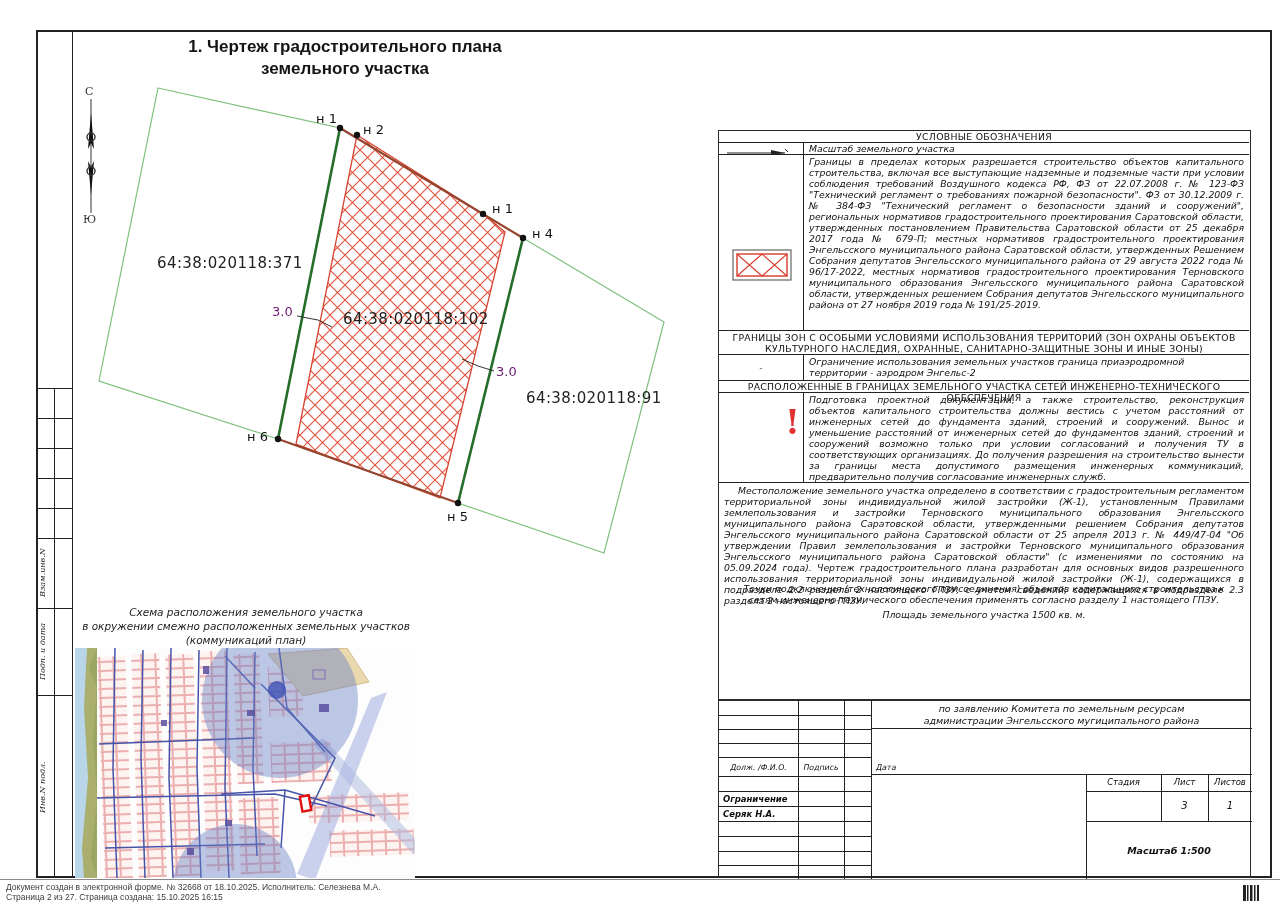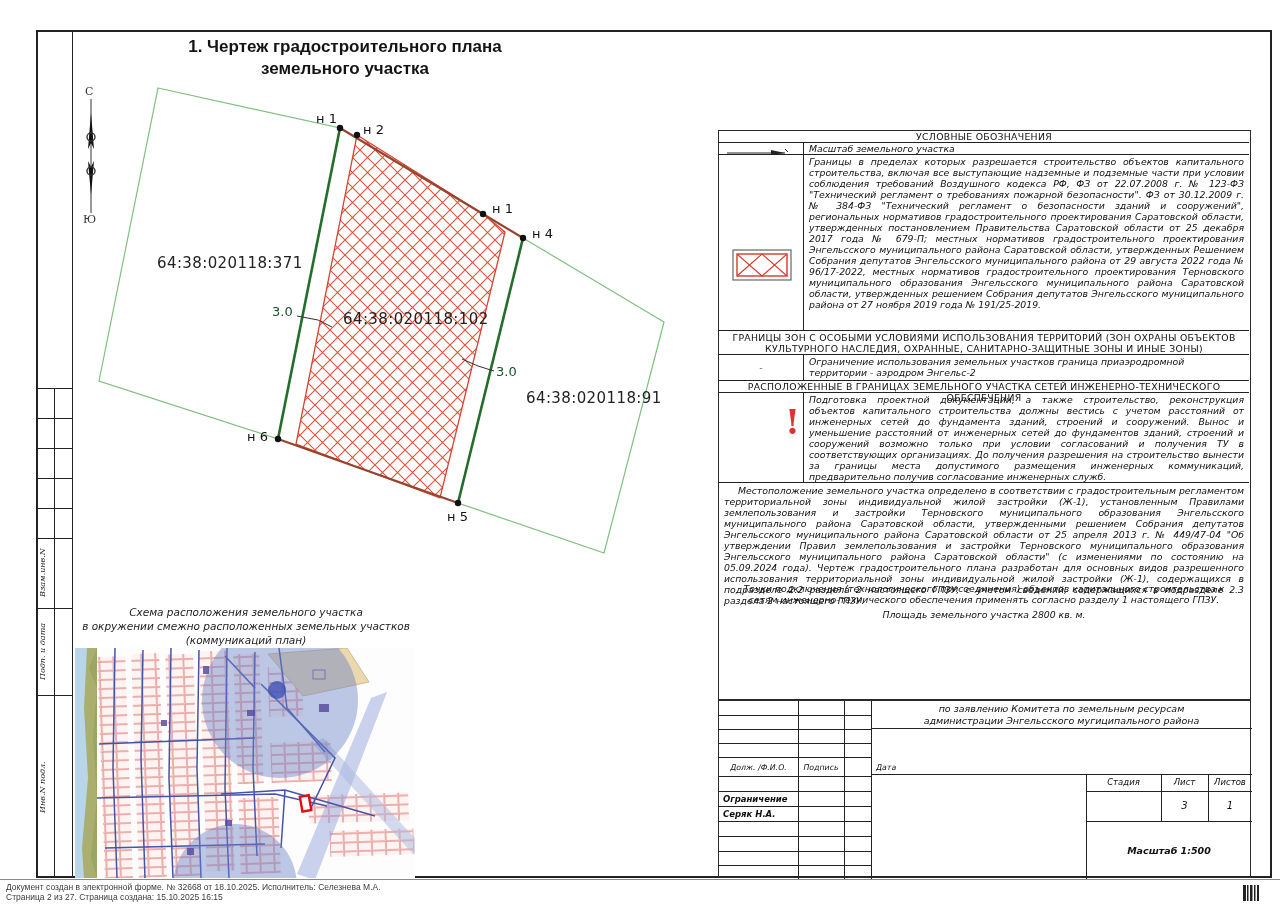--- a/index.html
+++ b/index.html
@@ -7,21 +7,21 @@
   .page { position:relative; width:1280px; height:907px; background:#ffffff; overflow:hidden;
           font-family:"DejaVu Sans",sans-serif; color:#111; }
   .abs { position:absolute; }
   .frame { position:absolute; left:36px; top:30px; width:1236px; height:848px; border:2px solid #222; }
   .vline { position:absolute; border-left:1px solid #222; width:0; }
   .hline { position:absolute; border-top:1px solid #222; height:0; }
   .title { position:absolute; left:150px; top:36px; width:390px; text-align:center;
            font:700 17px/22px "Liberation Sans",sans-serif; color:#141414; }
   .cadnum { position:absolute; font:400 15px/18px "DejaVu Sans",sans-serif; letter-spacing:.4px; color:#222; }
   .ptlabel { position:absolute; font:400 13px/14px "DejaVu Sans",sans-serif; color:#111; white-space:nowrap; }
-  .dim { position:absolute; font:400 13px/14px "DejaVu Sans",sans-serif; color:#14532d; }
+  .dim { position:absolute; font:400 13px/14px "DejaVu Sans",sans-serif; color:#701a75; }
   .caption { position:absolute; width:340px; left:76px; text-align:center;
              font:italic 10.5px/13px "DejaVu Sans",sans-serif; color:#222; }
   .gost { font:italic 9.3px/11px "DejaVu Sans",sans-serif; color:#101010; }
   .gosthdr { font:400 9.3px/11px "DejaVu Sans",sans-serif; color:#101010; letter-spacing:.3px; }
   .legend { position:absolute; left:718px; top:130px; width:533px; height:570px; border:1.5px solid #2a2a2a; }
   .tblock { position:absolute; left:718px; top:700px; width:533px; height:178px; border:1.5px solid #2a2a2a; }
   .cellb { border-bottom:1px solid #222; }
   .compass-lbl { position:absolute; font:400 11px/12px "DejaVu Serif",serif; color:#333; }
   .vlabel { position:absolute; writing-mode:vertical-rl; transform:rotate(180deg);
             font:italic 8px/10px "DejaVu Serif",serif; color:#222; text-align:center; width:16px; }
@@ -188,21 +188,21 @@
 
     <div class="abs cellb ctr gosthdr" style="left:0; top:250px; width:530px; height:12px;">РАСПОЛОЖЕННЫЕ В ГРАНИЦАХ ЗЕМЕЛЬНОГО УЧАСТКА СЕТЕЙ ИНЖЕНЕРНО-ТЕХНИЧЕСКОГО ОБЕСПЕЧЕНИЯ</div>
 
     <div class="abs cellb" style="left:0; top:262px; width:85px; height:90px; border-right:1px solid #222;">
       <span style="position:absolute; left:66px; top:12px; font:700 34px/34px 'DejaVu Serif',serif; color:#e03030;">!</span>
     </div>
     <div class="abs cellb gost just" style="left:85px; top:262px; width:445px; height:90px; padding:1px 5px;">Подготовка проектной документации, а также строительство, реконструкция объектов капитального строительства должны вестись с учетом расстояний от инженерных сетей до фундамента зданий, строений и сооружений. Вынос и уменьшение расстояний от инженерных сетей до фундаментов зданий, строений и сооружений возможно только при условии согласований и получения ТУ в соответствующих организациях. До получения разрешения на строительство вынести за границы места допустимого размещения инженерных коммуникаций, предварительно получив согласование инженерных служб.</div>
 
     <div class="abs gost just" style="left:0; top:352px; width:530px; height:98px; padding:2px 5px; text-indent:14px;">Местоположение земельного участка определено в соответствии с градостроительным регламентом территориальной зоны индивидуальной жилой застройки (Ж-1), установленным Правилами землепользования и застройки Терновского муниципального образования Энгельсского муниципального района Саратовской области, утвержденными решением Собрания депутатов Энгельсского муниципального района Саратовской области от 25 апреля 2013 г. № 449/47-04 "Об утверждении Правил землепользования и застройки Терновского муниципального образования Энгельсского муниципального района Саратовской области" (с изменениями по состоянию на 05.09.2024 года). Чертеж градостроительного плана разработан для основных видов разрешенного использования территориальной зоны индивидуальной жилой застройки (Ж-1), содержащихся в подразделе 2.2 раздела 2 настоящего ГПЗУ, с учетом сведений, содержащихся в подразделе 2.3 раздела 2 настоящего ГПЗУ.</div>
     <div class="abs gost ctr" style="left:0; top:452px; width:530px; height:24px; padding:0 14px;">Точки подключения (технологического присоединения) объектов капитального строительства к сетям инженерно-технического обеспечения применять согласно разделу 1 настоящего ГПЗУ.</div>
-    <div class="abs gost ctr" style="left:0; top:478px; width:530px; height:12px;">Площадь земельного участка 2800 кв. м.</div>
+    <div class="abs gost ctr" style="left:0; top:478px; width:530px; height:12px;">Площадь земельного участка 1500 кв. м.</div>
   </div>
 
   <div class="tblock">
 
     <div class="vline" style="left:79px; top:0; height:178px;"></div>
     <div class="vline" style="left:125px; top:0; height:178px;"></div>
     <div class="vline" style="left:152px; top:0; height:178px; border-left:1.5px solid #222;"></div>
 
     <div class="hline" style="left:0; top:14px; width:152px;"></div>
     <div class="hline" style="left:0; top:28px; width:152px;"></div>

